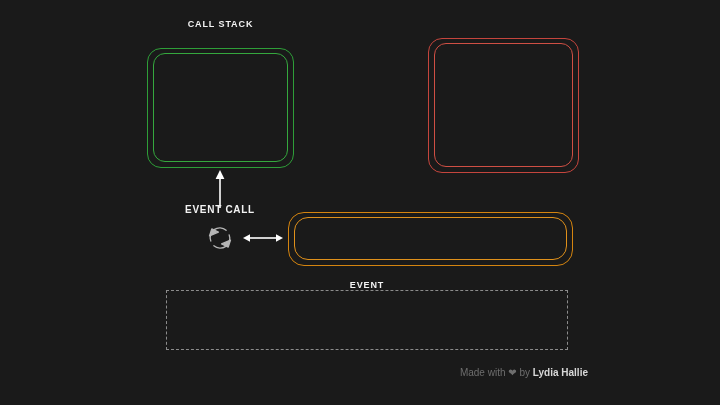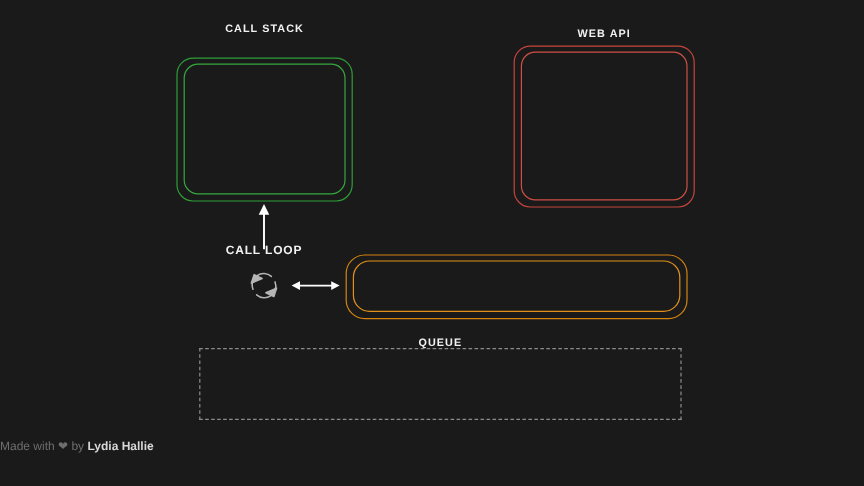--- a/index.html
+++ b/index.html
@@ -109,54 +109,53 @@
     position: absolute;
     left: 199px; top: 217px;
     width: 42px; height: 42px;
   }
 
   
   #footer {
     position: absolute;
     left: 0; top: 366px;
     width: 588px;
-    text-align: left;
+    text-align: right;
     font-size: 10px;
     color: #6e6e6e;
     line-height: 14px;
     white-space: nowrap;
   }
   #footer .heart { color: #6e6e6e; font-size: 10px; }
   #footer .author { color: #d8d8d8; font-weight: bold; }
 </style>
 </head>
 <body>
 
 <div id="stage">
 
   <div class="label" style="left:147px; top:20px; width:147px;">CALL STACK</div>
 
   <div class="boxwrap" id="callstack-box">
     <div class="outer"></div>
     <div class="inner"></div>
   </div>
 
-  <div class="label" style="left:428px; top:24px; width:151px;">WEB API</div>
 
   <div class="boxwrap" id="webapi-box">
     <div class="outer"></div>
     <div class="inner"></div>
   </div>
 
   <svg id="up-arrow" viewBox="0 0 22 40">
     <line x1="11" y1="40" x2="11" y2="9" stroke="#ffffff" stroke-width="1.6"></line>
     <polygon points="11,2 15.4,11 6.6,11" fill="#ffffff"></polygon>
   </svg>
 
-  <div class="label big" style="left:160px; top:205px; width:120px;">CALL LOOP</div>
+  <div class="label big" style="left:160px; top:205px; width:120px;">EVENT CALL</div>
 
   <svg id="eventloop-icon" viewBox="0 0 48 48">
     <g fill="none" stroke="#b5b5b5" stroke-width="1.5" stroke-linejoin="round" stroke-linecap="round">
 
       <path d="M13.5 27.5
                A11 11 0 0 1 31 15.2"></path>
       <polygon points="14.6,13.6 22.2,17.2 12.0,21.6" fill="#b5b5b5" stroke="#b5b5b5"></polygon>
 
       <path d="M34.5 20.5
                A11 11 0 0 1 17 32.8"></path>
@@ -169,21 +168,21 @@
     <polygon points="1,9 8,5.3 8,12.7" fill="#ffffff"></polygon>
     <polygon points="41,9 34,5.3 34,12.7" fill="#ffffff"></polygon>
   </svg>
 
 
   <div class="boxwrap" id="queue-box">
     <div class="outer"></div>
     <div class="inner"></div>
   </div>
 
-  <div class="label" style="left:166px; top:281px; width:402px;">QUEUE</div>
+  <div class="label" style="left:166px; top:281px; width:402px;">EVENT</div>
 
   <div id="output-box"></div>
 
   <div id="footer">
     <span>Made with</span>
     <span class="heart">❤</span>
     <span>by</span>
     <span class="author">Lydia Hallie</span>
   </div>
 

